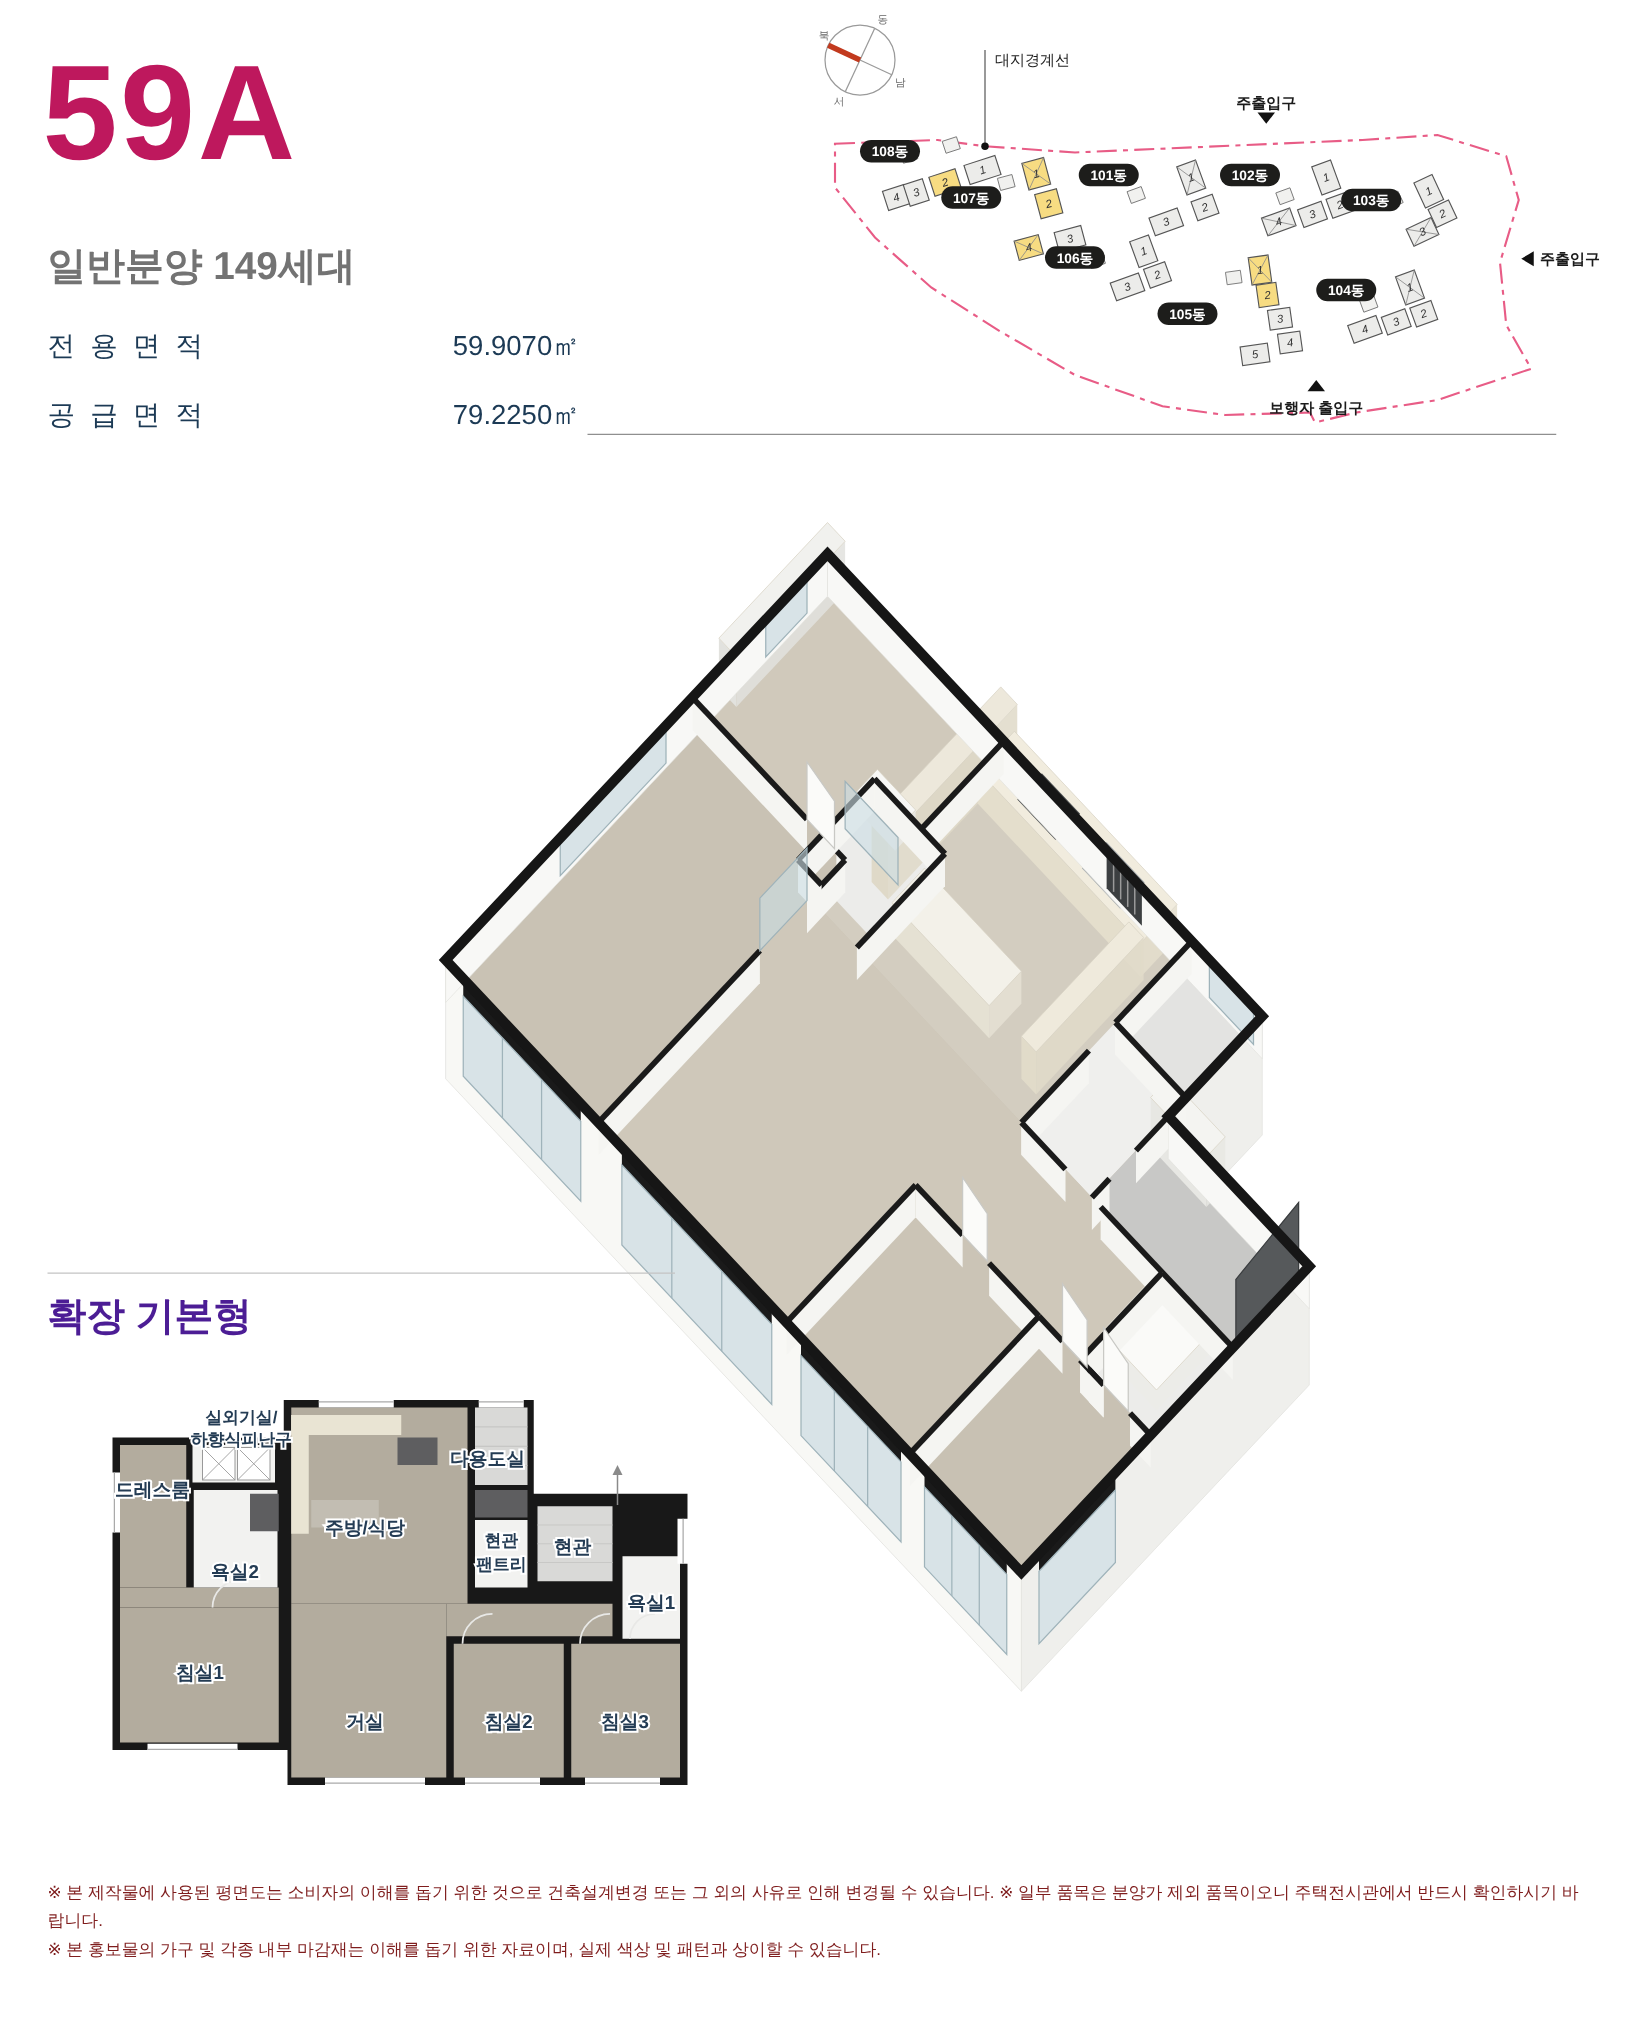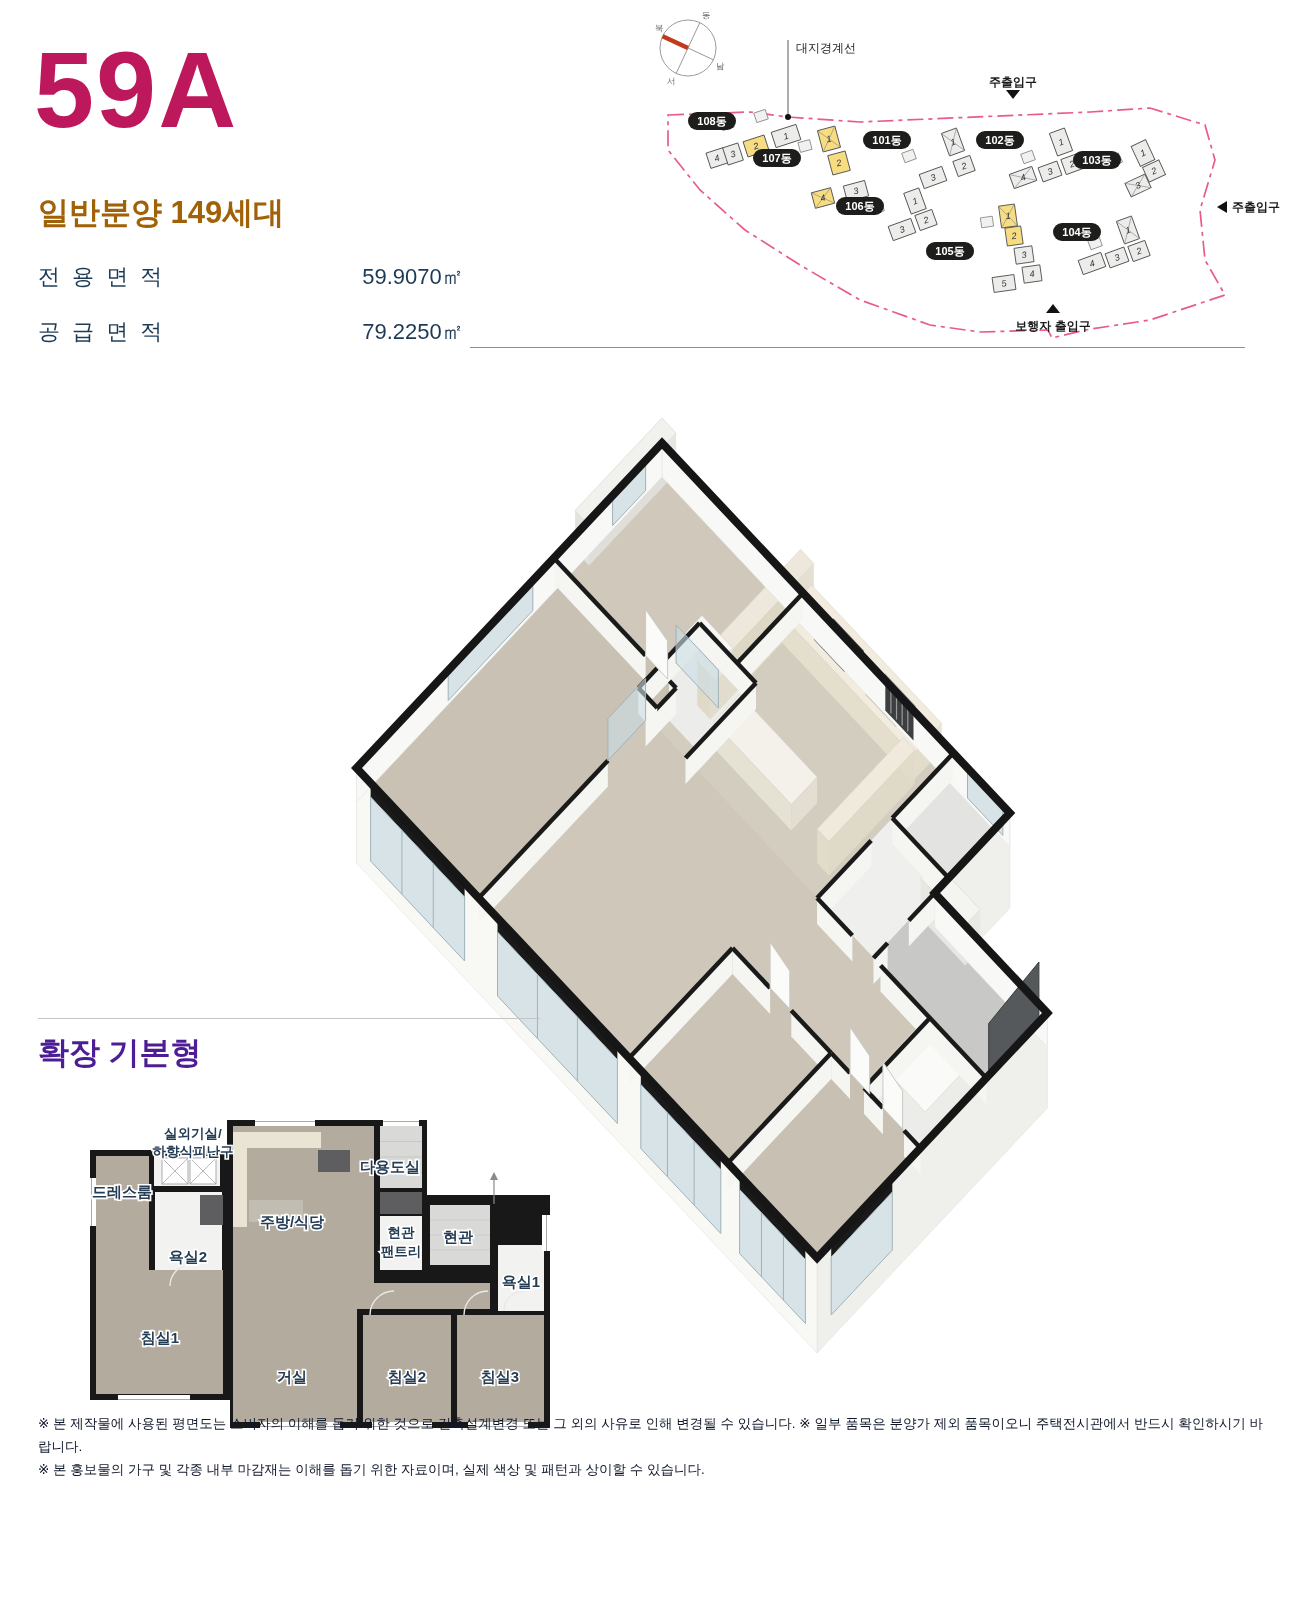--- a/index.html
+++ b/index.html
@@ -1,29 +1,29 @@
 <!DOCTYPE html>
 <html><head>
 <meta charset="utf-8">
 <style>
   html,body{margin:0;padding:0;background:#fff;}
   .canvas{position:relative;width:1300px;height:1620px;background:#ffffff;overflow:hidden;
           font-family:"Liberation Sans","DejaVu Sans",sans-serif;color:#1C3A55;}
   .abs{position:absolute;}
   .type-code{left:34px;top:36px;font-size:108px;font-weight:700;color:#be185d;letter-spacing:2px;line-height:1;}
-  .sale-info{left:38px;top:192px;font-size:31px;font-weight:700;color:#a16207;}
+  .sale-info{left:38px;top:192px;font-size:31px;font-weight:700;color:#737373;}
   .area-row{left:38px;width:430px;height:34px;font-size:22px;color:#1C3A55;}
   .area-row .lbl{position:absolute;left:0;top:0;letter-spacing:3px;}
   .area-row .val{position:absolute;left:290px;top:0;width:170px;text-align:center;}
   .row1{top:262px;} .row2{top:317px;}
   .hline{background:#8f8f8f;height:1px;}
   .hr-top{left:470px;top:347px;width:775px;}
   .hr-sec{left:38px;top:1018px;width:502px;background:#c4c4c4;}
   .section-title{left:38px;top:1032px;font-size:31px;font-weight:700;color:#4c1d95;}
-  .disclaimer{left:38px;top:1412px;width:1230px;font-size:13.5px;line-height:23px;color:#0f172a;}
+  .disclaimer{left:38px;top:1502px;width:1230px;font-size:13.5px;line-height:23px;color:#7f1d1d;}
   .disclaimer p{margin:0;}
   svg text{font-family:"Liberation Sans","DejaVu Sans",sans-serif;}
   .sp-label{font-size:12px;fill:#1b1b1b;}
   .sp-label-b{font-size:12px;fill:#1b1b1b;font-weight:bold;}
   .compass-pt{font-size:8.5px;fill:#666;}
   .room-lb{font-size:15px;font-weight:bold;fill:#243C54;stroke:#ffffff;stroke-width:3.2px;paint-order:stroke;text-anchor:middle;}
   .room-lb.sm{font-size:13.5px;}
 </style>
 </head>
 <body>

